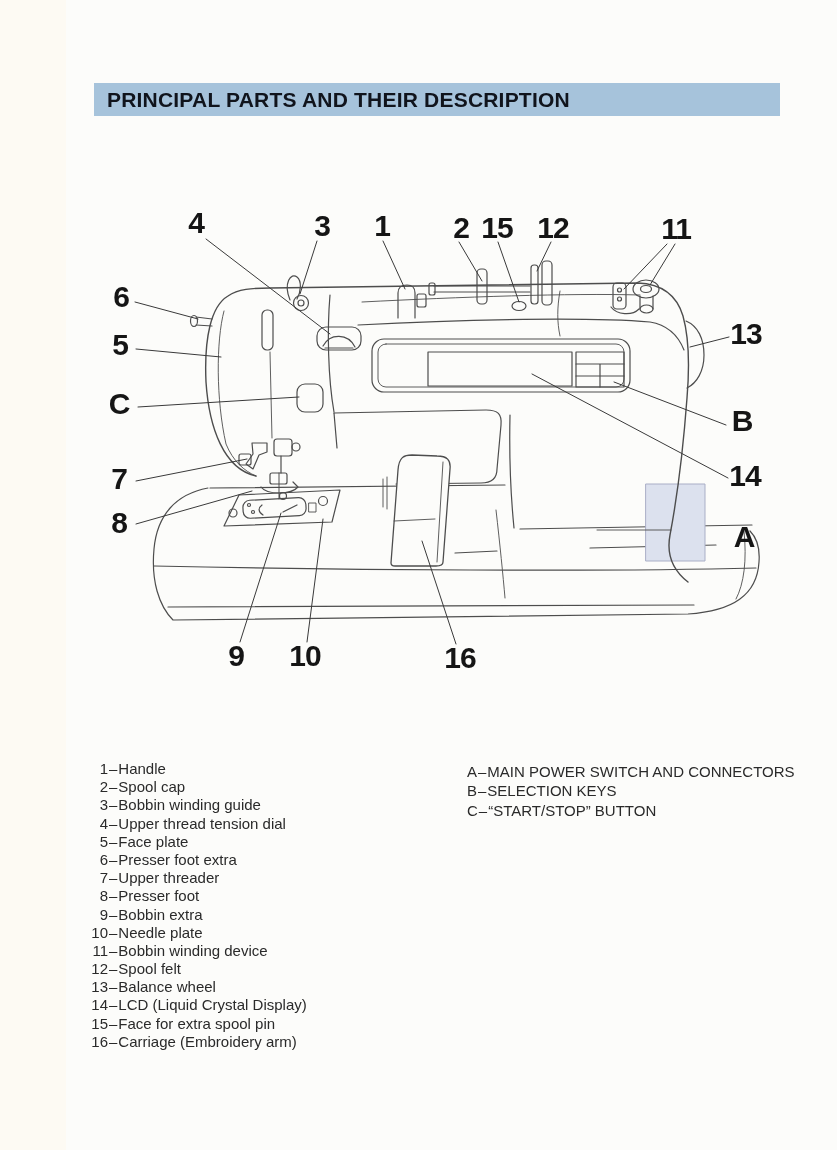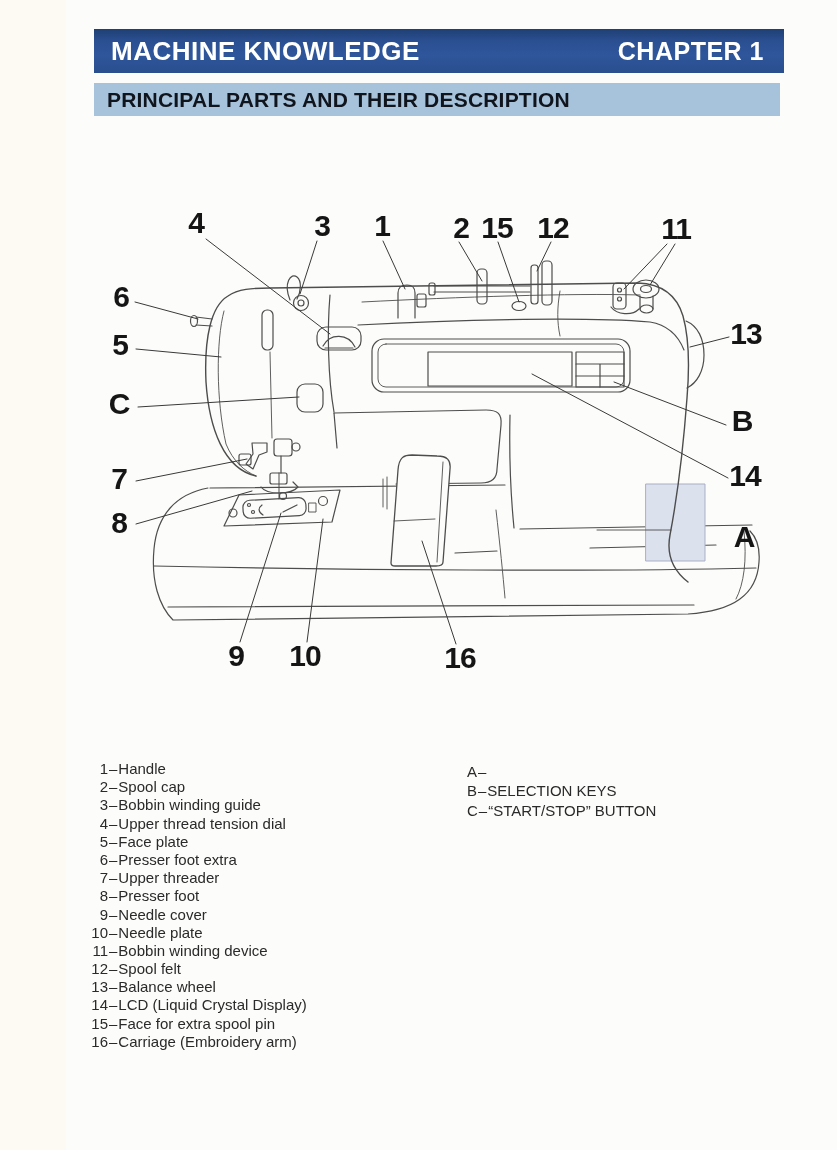--- a/index.html
+++ b/index.html
@@ -57,24 +57,20 @@
     position:absolute;left:467px;top:763px;
     font-size:15px;color:#2a2a2a;
   }
   .lrow{display:flex;align-items:baseline;height:19.3px;white-space:nowrap;}
 </style>
 </head>
 <body>
 
 <div class="page">
 
-  <div class="banner">
-    <span class="title">MACHINE KNOWLEDGE</span>
-    <span class="chapter">CHAPTER 1</span>
-  </div>
 
   <div class="subbanner">
     <span class="subtitle">PRINCIPAL PARTS AND THEIR DESCRIPTION</span>
   </div>
 
   <svg class="diagram" width="837" height="720" viewBox="0 0 837 720" fill="none" stroke="#4d4d4d" stroke-width="1.2" stroke-linecap="round" stroke-linejoin="round">
 
     <g>
       <path d="M 208,488 C 176,494 157,515 154,549 C 151,581 159,606 173,620 L 688,614 C 733,611 757,595 759,562 C 760,549 757,538 750,531"></path>
       <path d="M 210,488 L 505,485"></path>
@@ -281,21 +277,21 @@
         <span class="plabel">Upper threader</span>
       </div>
     <div class="prow">
         <span class="pnum">8</span>
         <span class="psep">–</span>
         <span class="plabel">Presser foot</span>
       </div>
     <div class="prow">
         <span class="pnum">9</span>
         <span class="psep">–</span>
-        <span class="plabel">Needle cover</span>
+        <span class="plabel">Bobbin extra</span>
       </div>
     <div class="prow">
         <span class="pnum">10</span>
         <span class="psep">–</span>
         <span class="plabel">Needle plate</span>
       </div>
     <div class="prow">
         <span class="pnum">11</span>
         <span class="psep">–</span>
         <span class="plabel">Bobbin winding device</span>
@@ -324,20 +320,21 @@
         <span class="pnum">16</span>
         <span class="psep">–</span>
         <span class="plabel">Carriage (Embroidery arm)</span>
       </div>
   </div>
 
   <div class="legend-list">
     <div class="lrow">
         <span>A</span>
         <span class="psep">–</span>
+        <span>MAIN POWER SWITCH AND CONNECTORS</span>
       </div>
     <div class="lrow">
         <span>B</span>
         <span class="psep">–</span>
         <span>SELECTION KEYS</span>
       </div>
     <div class="lrow">
         <span>C</span>
         <span class="psep">–</span>
         <span>“START/STOP” BUTTON</span>

